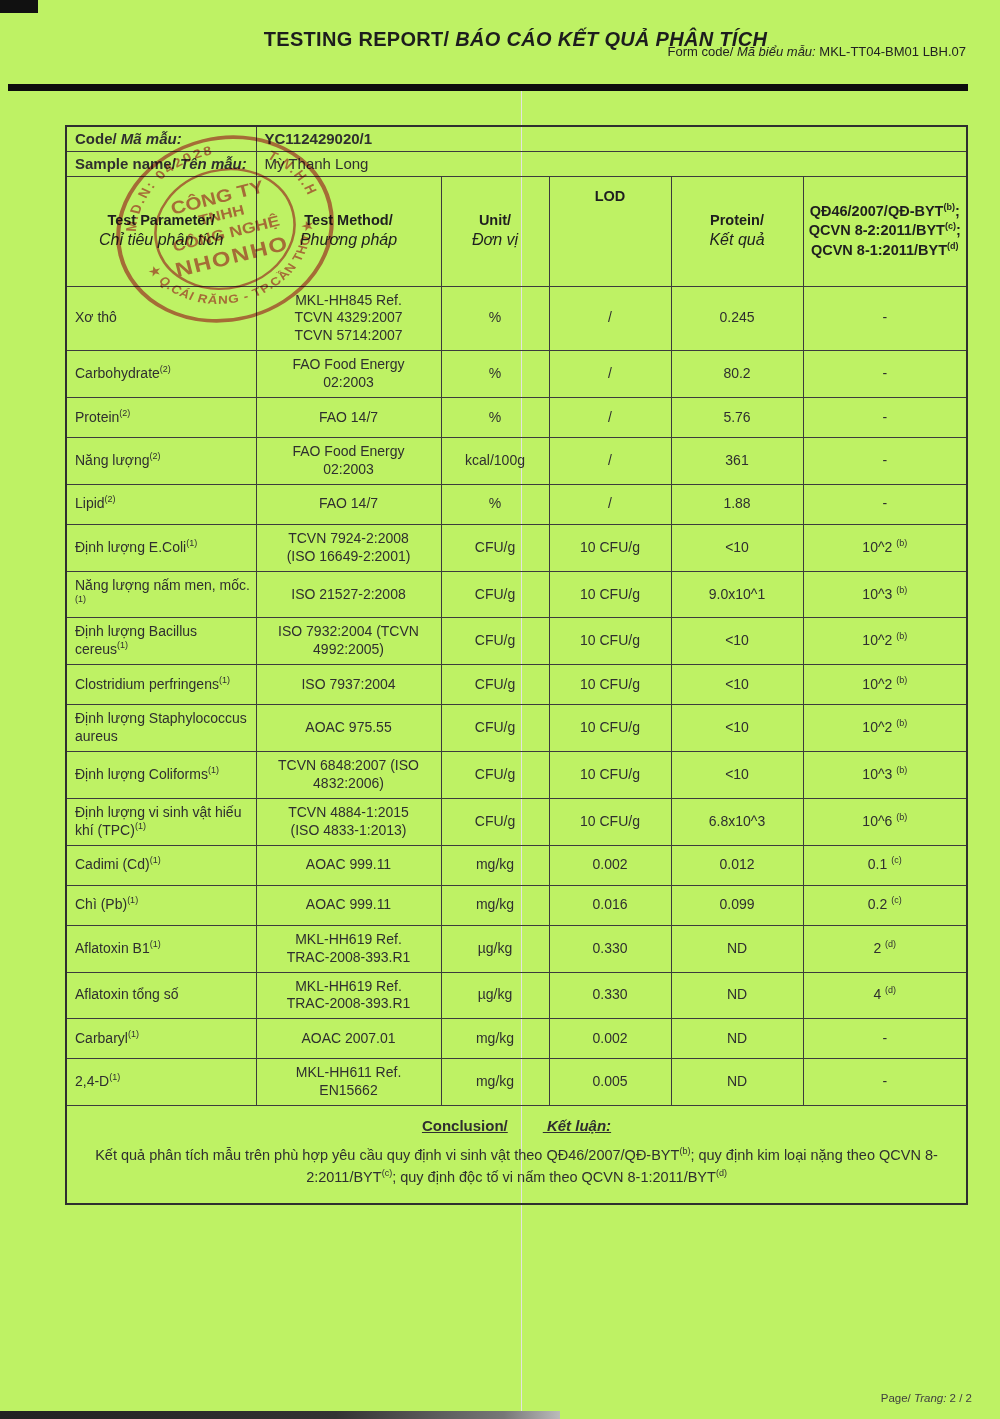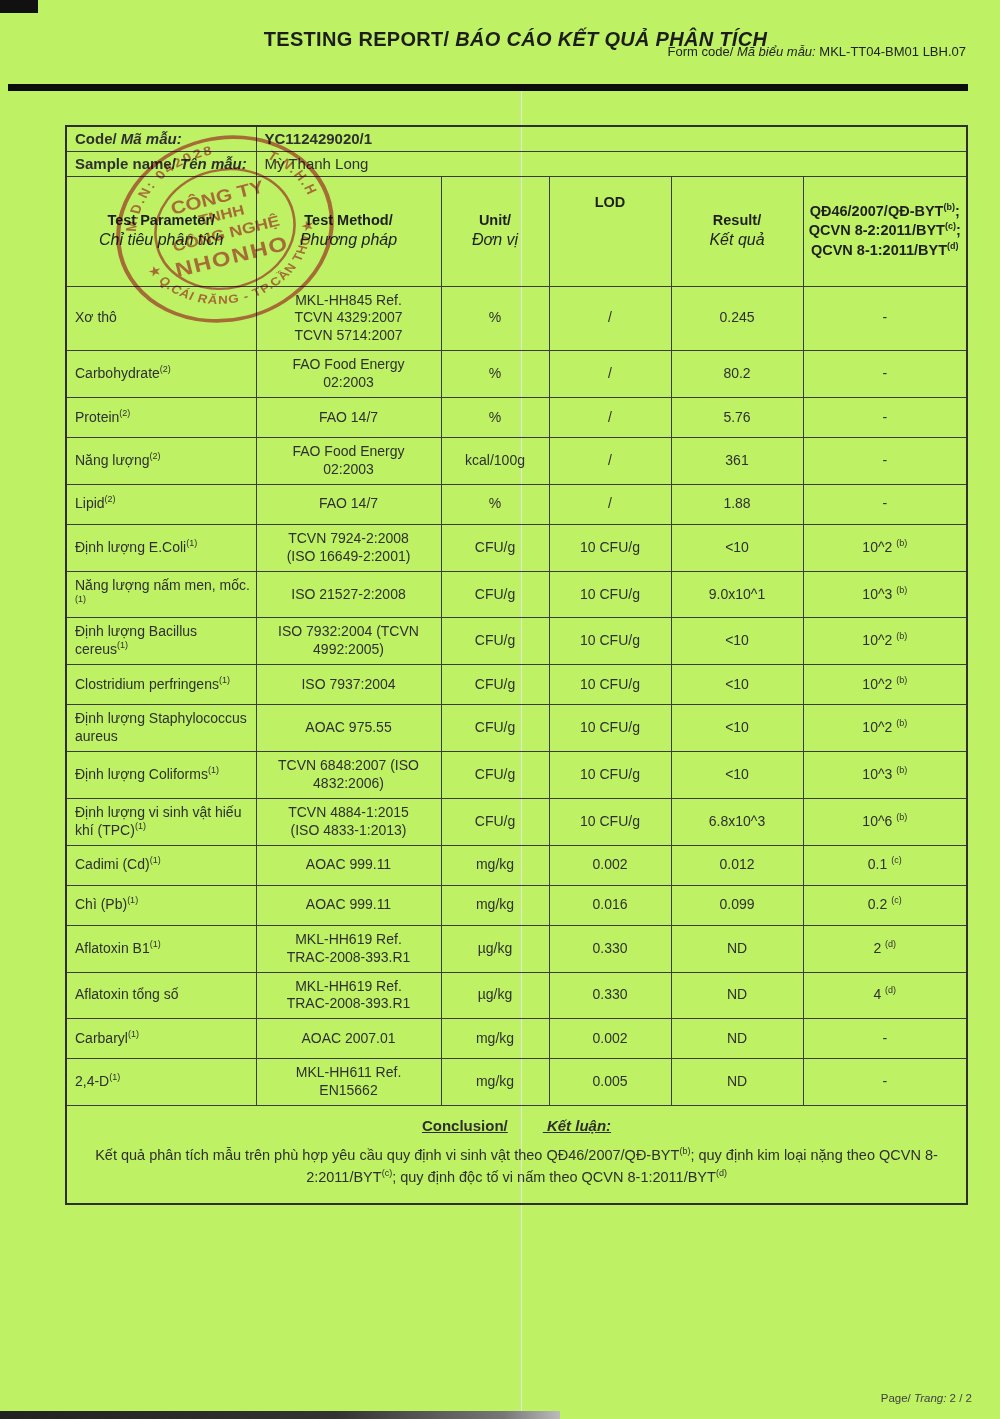--- a/index.html
+++ b/index.html
@@ -35,21 +35,21 @@
   table { border: 2px solid #2f2f2f; }
   td.param { text-align: left; padding-left: 8px; padding-right: 4px; }
   td.method, td.pre { white-space: pre-line; }
   tr.info-row td { height: 25px; padding: 2px 8px; text-align: left; font-size: 15px; }
   tr.info-row .lbl { font-weight: bold; margin-left: 40px; }
   tr.info-row .lbl .vi { font-style: italic; }
   tr.info-row td.val { font-weight: bold; }
   tr.info-row td.val.normal { font-weight: normal; }
   tr.head-row td { height: 110px; font-weight: bold; font-size: 14.5px; color: #1f1f1f; }
   tr.head-row .vi { font-weight: normal; font-style: italic; font-size: 16px; }
-  td.lod-head { vertical-align: top; padding-top: 16px; }
+  td.lod-head { vertical-align: top; padding-top: 10px; }
   td.limit-head { font-size: 13.5px; line-height: 1.35; }
   sup { font-size: 9px; vertical-align: super; line-height: 0; }
   tr.data-row td { height: 40px; }
   tr.conclusion-row td { padding: 10px 14px 14px; }
   .conclusion-title { font-weight: bold; font-size: 15px; text-decoration: underline; margin-bottom: 10px; }
   .conclusion-title .vi { font-style: italic; padding-left: 35px; }
   .conclusion-body { font-size: 14.5px; line-height: 1.5; max-width: 860px; margin: 0 auto; }
 
   
   .stamp { position: absolute; left: 110px; top: 132px; width: 230px; height: 194px;
@@ -90,21 +90,21 @@
         </tr>
         <tr class="info-row">
           <td class="lbl"><span>Sample name/</span><span class="vi"> Tên mẫu:</span></td>
           <td class="val normal" colspan="5">Mỳ Thanh Long</td>
         </tr>
         <tr class="head-row">
           <td><span>Test Parameter/</span><br><span class="vi">Chỉ tiêu phân tích</span></td>
           <td><span>Test Method/</span><br><span class="vi">Phương pháp</span></td>
           <td><span>Unit/</span><br><span class="vi">Đơn vị</span></td>
           <td class="lod-head">LOD</td>
-          <td><span>Result/</span><br><span class="vi">Kết quả</span></td>
+          <td><span>Protein/</span><br><span class="vi">Kết quả</span></td>
           <td class="limit-head"><span>QĐ46/2007/QĐ-BYT</span><sup>(b)</sup><span>; QCVN 8-2:2011/BYT</span><sup>(c)</sup><span>; QCVN 8-1:2011/BYT</span><sup>(d)</sup></td>
         </tr>
         <tr class="data-row">
     <td class="param"><span>Xơ thô</span><sup></sup></td>
     <td class="method">MKL-HH845 Ref.
 TCVN 4329:2007
 TCVN 5714:2007</td>
     <td>%</td>
     <td>/</td>
     <td>0.245</td>

